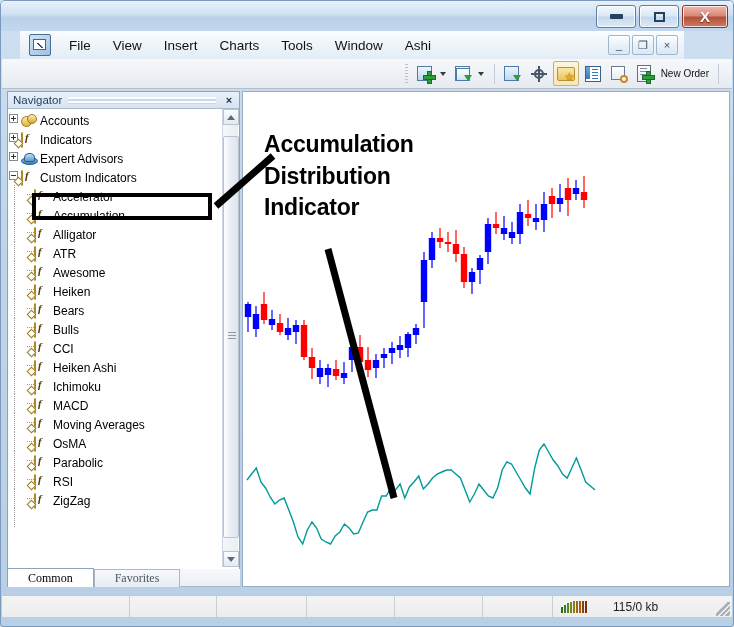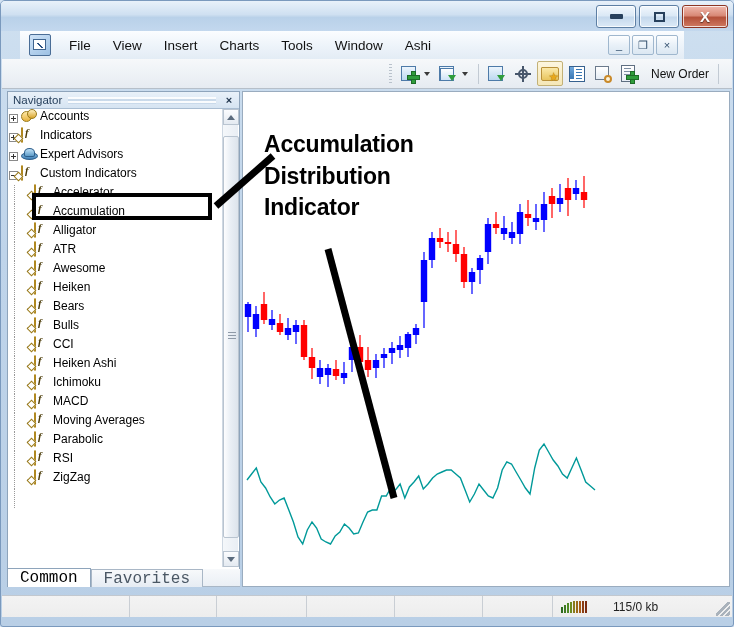--- a/index.html
+++ b/index.html
@@ -87,21 +87,21 @@
     background:repeating-linear-gradient(180deg,#b9c2cc 0 1px,transparent 1px 3px);}
   .tsep{width:1px;height:20px;background:#c2cad3;margin:0 5px;}
   .tbtn{
     width:24px;height:23px;display:flex;align-items:center;justify-content:center;
     position:relative;margin:0 1px;
   }
   .tbtn.active{border:1px solid #c3b176;border-radius:2px;
     background:linear-gradient(180deg,#fdf6df 0%,#f5e7b7 100%);}
   .caret{width:0;height:0;border-left:3.5px solid transparent;border-right:3.5px solid transparent;
     border-top:4px solid #3a3a3a;margin:0 5px 0 1px;}
-  .neworder{font-size:12px;color:#111;margin-left:9px;padding-right:4px;
+  .neworder{font-size:10px;color:#111;margin-left:3px;padding-right:4px;
     font-family:"Liberation Sans",sans-serif;white-space:nowrap;}
 
   
   .ic{position:relative;width:18px;height:17px;}
   .ic .sheet{position:absolute;left:0;top:1px;width:13px;height:13px;
     border:1px solid #4d7aa8;background:linear-gradient(180deg,#ecf5fd,#bcd8f0);}
   .ic .sheet2{position:absolute;left:1px;top:3px;width:12px;height:11px;
     border:1px solid #4d7aa8;background:linear-gradient(180deg,#fff,#cfe4f7);}
   .plus{position:absolute;right:0;bottom:-1px;width:11px;height:11px;}
   .plus:before,.plus:after{content:"";position:absolute;background:#2f9c3b;
@@ -150,21 +150,21 @@
   }
   #navtitle{font-size:11.5px;color:#27405c;padding-left:5px;
     font-family:"Liberation Sans",sans-serif;}
   #navhead .hbars{flex:1;margin:0 6px;height:7px;
     background:repeating-linear-gradient(180deg,#ffffff 0 2px,#c6d7e8 2px 4px);
     opacity:.85;}
   #navclose{width:14px;text-align:center;font-size:11px;color:#20364e;font-weight:bold;
     margin-right:3px;cursor:default;}
 
   #treewrap{position:absolute;left:0;top:17px;width:215px;height:458px;overflow:hidden;background:#fff;}
-  .trow{height:19px;display:flex;align-items:flex-start;white-space:nowrap;position:relative;}
+  .trow{height:19px;display:flex;align-items:flex-end;white-space:nowrap;position:relative;}
   .tw{width:13px;height:19px;flex:none;position:relative;}
   .expander{
     position:absolute;left:1px;top:5px;width:9px;height:9px;box-sizing:border-box;
     border:1px solid #8a8a8a;background:#fff;
   }
   .expander:before{content:"";position:absolute;left:1px;top:3px;width:5px;height:1px;background:#333;}
   .expander.plus:after{content:"";position:absolute;left:3px;top:1px;width:1px;height:5px;background:#333;}
   .expander.plus:before,.expander.plus:after{box-shadow:none;}
   .dots{position:absolute;left:6px;top:0;width:1px;height:19px;
     background:repeating-linear-gradient(180deg,#999 0 1px,transparent 1px 2px);}
@@ -204,23 +204,23 @@
   .sbdn{width:0;height:0;border-left:4px solid transparent;border-right:4px solid transparent;
     border-top:5px solid #5b6b7d;}
   #sbthumb{position:absolute;left:0;top:27px;width:16px;height:402px;box-sizing:border-box;
     background:linear-gradient(90deg,#fdfdfe 0%,#eaeff5 45%,#dde4ec 100%);
     border:1px solid #b9c4d0;border-radius:2px;}
   #sbthumb .grips{position:absolute;left:4px;top:195px;width:8px;height:7px;
     background:repeating-linear-gradient(180deg,#8f9aa8 0 1px,transparent 1px 3px);}
 
   
   #navtabs{position:absolute;left:6px;top:568px;width:233px;height:18px;display:flex;align-items:flex-end;}
-  .ntab{height:17px;padding:0 12px;display:flex;align-items:center;font-size:16px;
+  .ntab{height:17px;padding:0 20px;display:flex;align-items:center;font-size:12px;
     border:1px solid #a9b7c6;border-bottom:none;background:linear-gradient(180deg,#f7f9fb,#e6ecf3);
-    color:#4a5764;font-family:Liberation Mono, monospace;}
+    color:#4a5764;font-family:Liberation Serif, serif;}
   .ntab.sel{background:#fff;color:#000;height:18px;position:relative;z-index:2;border-color:#8ea4bb;}
   #navtabsfill{flex:1;height:17px;border-bottom:1px solid #a9b7c6;
     background:linear-gradient(180deg,#f7f9fb,#eaeff5);}
 
   
   #chart{
     position:absolute;left:241px;top:90px;width:488px;height:496px;
     background:#fff;border:1px solid #9aacbf;box-sizing:border-box;overflow:hidden;
   }
   #chartsvg{display:block;width:486px;height:494px;}
@@ -508,20 +508,30 @@
         </div>
         <div class="trow">
           <span class="tw">
             <span class="dots"></span>
           </span>
           <span class="tw">
             <span class="dotsh"></span>
           </span>
           <span class="ticon"><span class="ico-f"><i class="dia"></i></span></span>
           <span class="tlabel">Moving Averages</span>
+        </div>
+        <div class="trow">
+          <span class="tw">
+            <span class="dots"></span>
+          </span>
+          <span class="tw">
+            <span class="dotsh"></span>
+          </span>
+          <span class="ticon"><span class="ico-f"><i class="dia"></i></span></span>
+          <span class="tlabel">OsMA</span>
         </div>
         <div class="trow">
           <span class="tw">
             <span class="dots"></span>
           </span>
           <span class="tw">
             <span class="dotsh"></span>
           </span>
           <span class="ticon"><span class="ico-f"><i class="dia"></i></span></span>
           <span class="tlabel">Parabolic</span>

